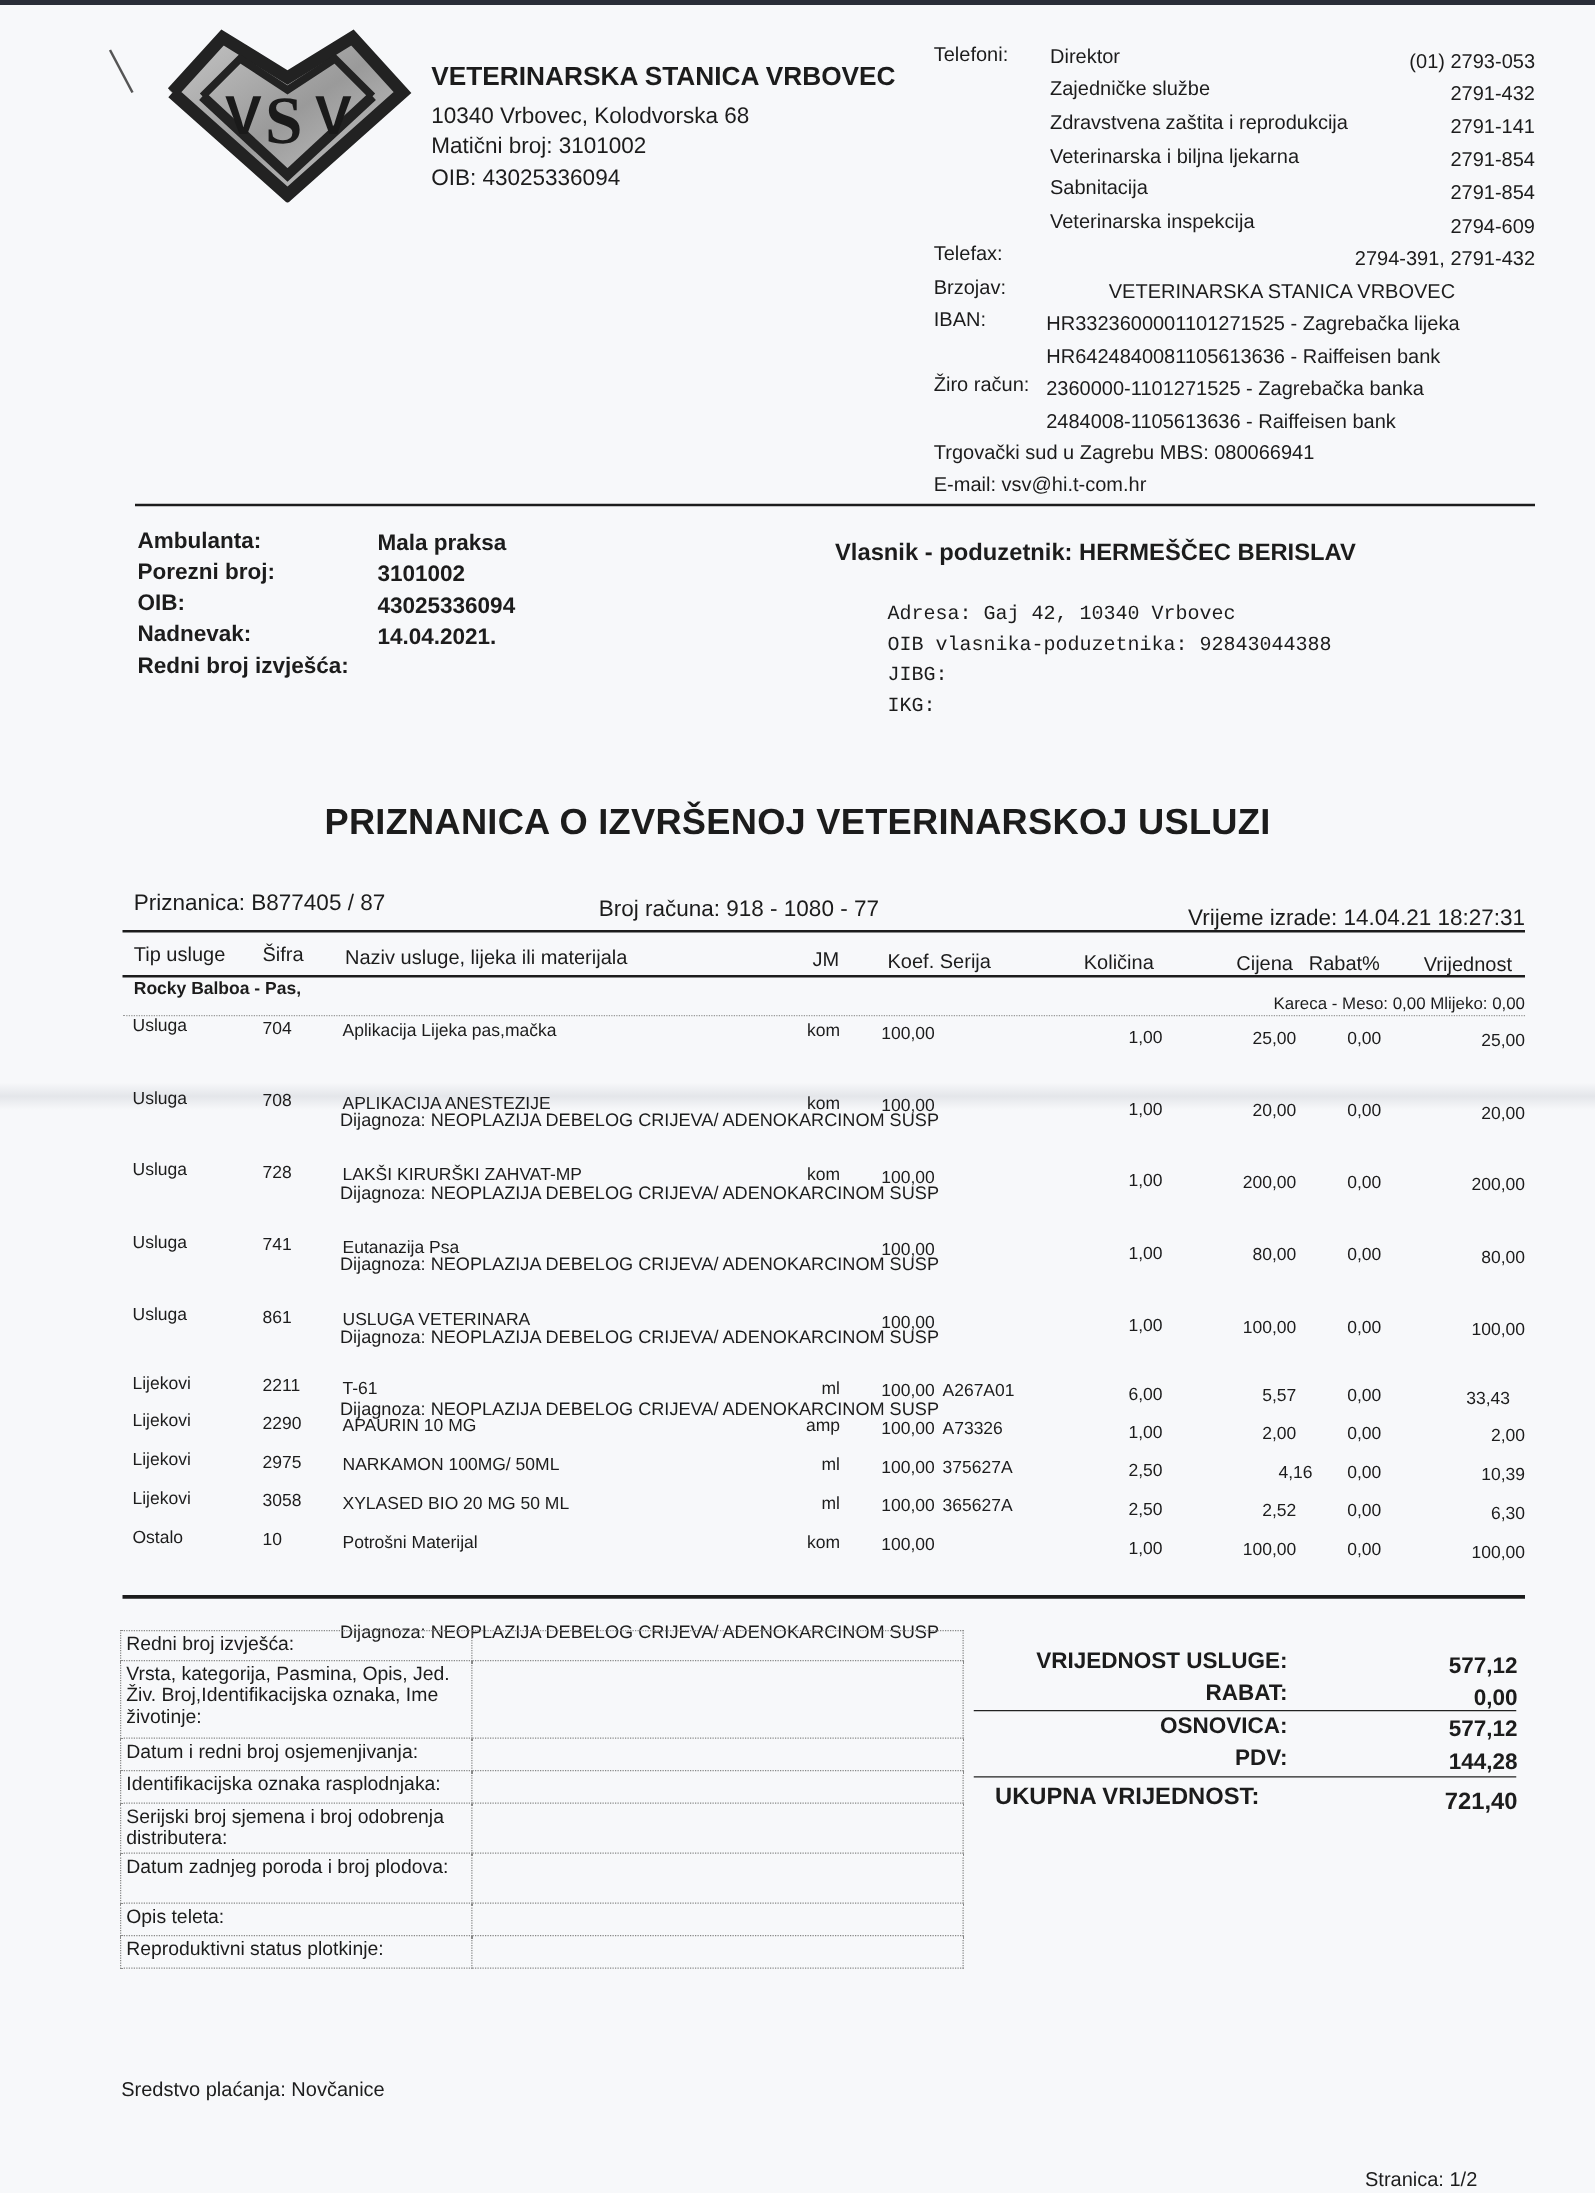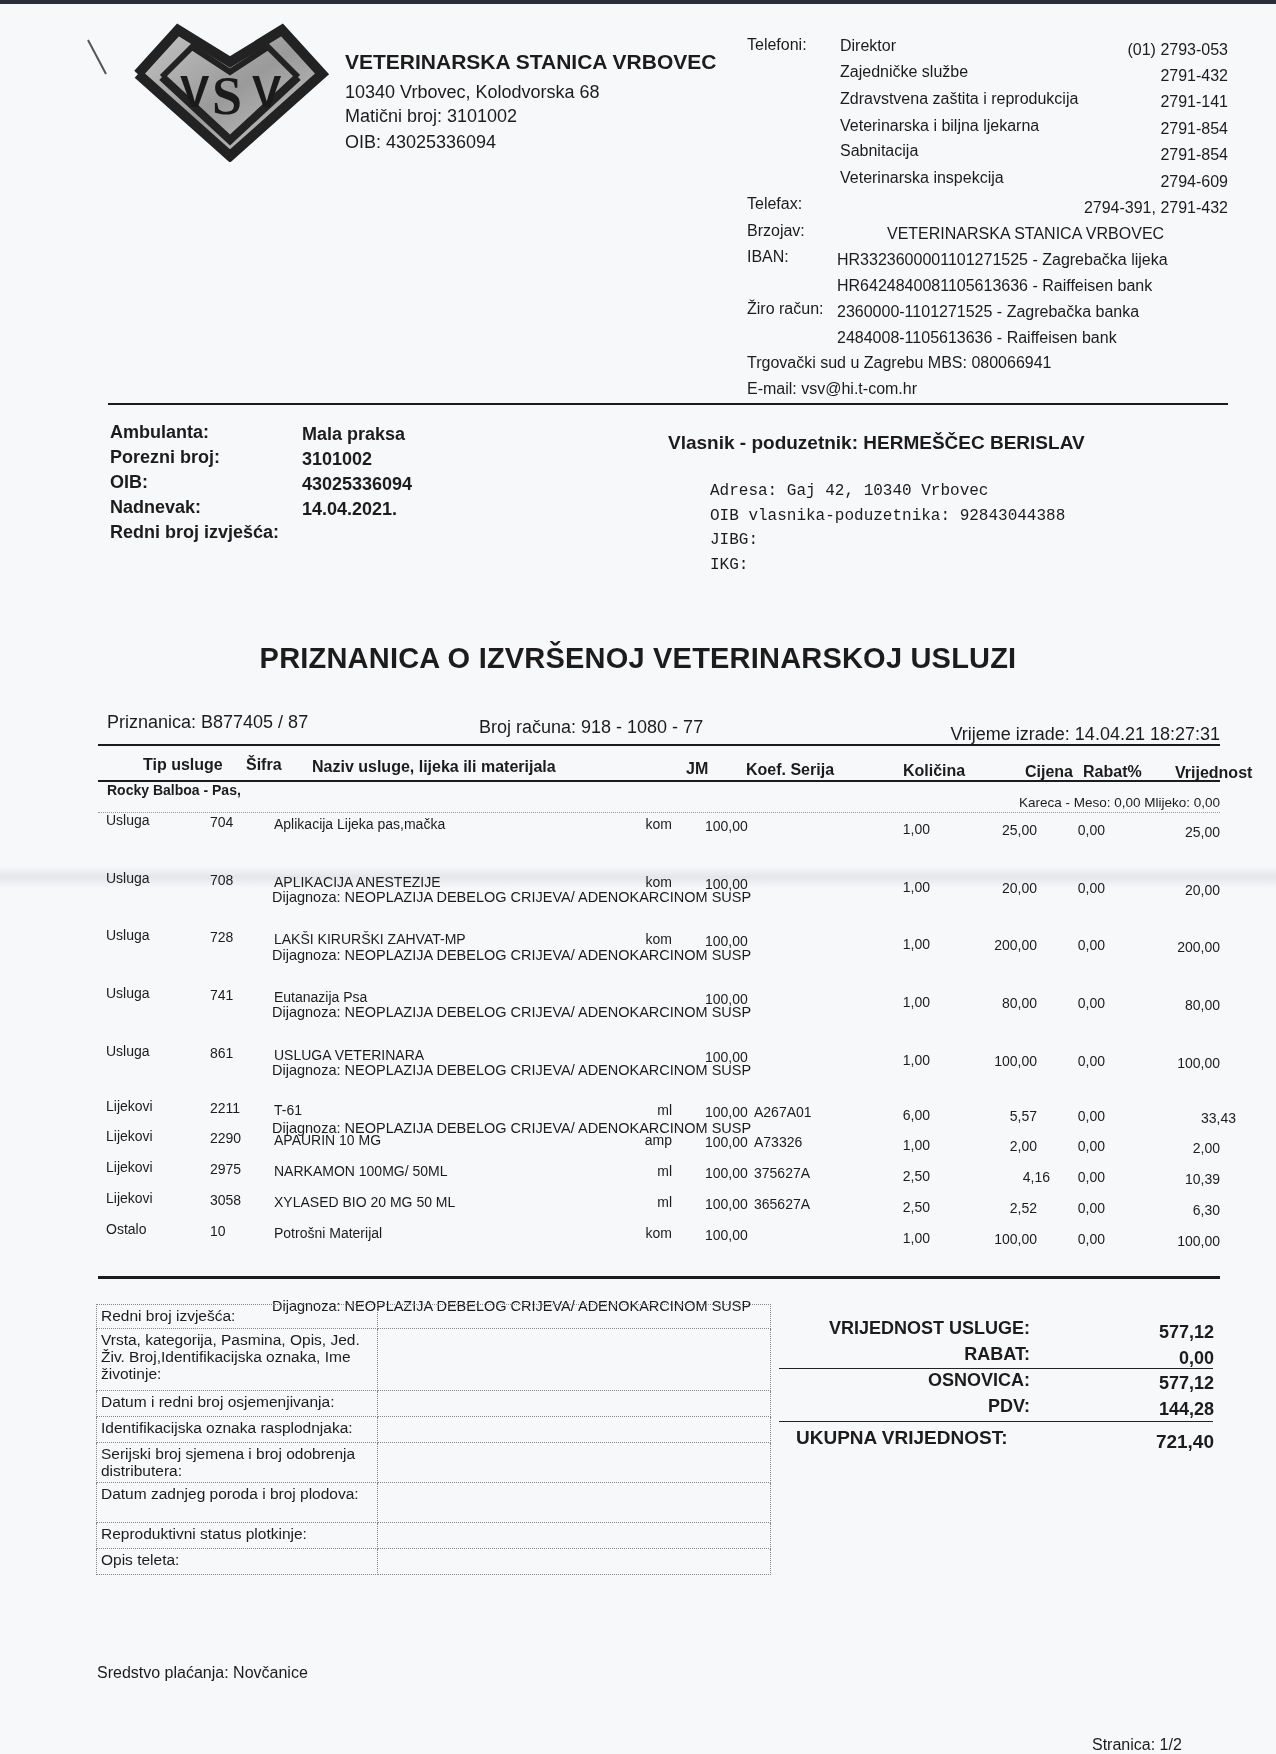--- a/index.html
+++ b/index.html
@@ -30,21 +30,21 @@
   .info-label { left:110px; font-size:18px; font-weight:bold; }
   .info-val   { left:302px; font-size:18px; font-weight:bold; }
 
   .owner-title { left:668px; top:432px; font-size:19px; font-weight:bold; }
   .owner-line  { left:710px; font-size:16px;font-family:Liberation Mono, monospace; }
 
   .doc-title { left:0; width:1276px; top:642px; text-align:center; font-size:29px; font-weight:bold; letter-spacing:0.2px; }
 
   .meta { font-size:18px; top:712px; }
 
-  .th { top:756px; font-size:16px; font-weight:bold;margin-left:36px; }
+  .th { top:756px; font-size:16px; font-weight:normal; }
   .row-text { font-size:14px; position:absolute; }
   .row-num  { font-size:14px; position:absolute; text-align:right; }
   .diag { font-size:14.5px; position:absolute; left:272px;margin-top:44px; }
 
   .sum-label { font-size:18px; font-weight:bold; position:absolute; text-align:right; right:246px; }
   .sum-val   { font-size:18px; font-weight:bold; position:absolute; text-align:right; right:62px; }
 
   table.form { position:absolute; left:96px; top:1304px; width:675px; border-collapse:collapse; font-size:15.5px; }
   table.form td { border:1px dotted #888; padding:2px 4px; vertical-align:top; line-height:17px; }
   table.form td.lbl { width:272px; }
@@ -219,21 +219,21 @@
     <div>
       <div class="row-text" style="left:106px; top:1098px">Lijekovi</div>
       <div class="row-text" style="left:210px; top:1100px">2211</div>
       <div class="row-text" style="left:274px; top:1102px">T-61</div>
       <div class="row-num" style="right:604px; top:1102px">ml</div>
       <div class="row-text" style="left:705px; top:1104px">100,00</div>
       <div class="row-text" style="left:754px; top:1104px">A267A01</div>
       <div class="row-num" style="right:346px; top:1107px">6,00</div>
       <div class="row-num" style="right:239px; top:1108px">5,57</div>
       <div class="row-num" style="right:171px; top:1108px">0,00</div>
-      <div class="row-num" style="right:40px; top:1110px">33,43</div>
+      <div class="row-num" style="right:68px; top:1110px">33,43</div>
     </div>
     <div>
       <div class="row-text" style="left:106px; top:1128px">Lijekovi</div>
       <div class="row-text" style="left:210px; top:1130px">2290</div>
       <div class="row-text" style="left:274px; top:1132px">APAURIN 10 MG</div>
       <div class="row-num" style="right:604px; top:1132px">amp</div>
       <div class="row-text" style="left:705px; top:1134px">100,00</div>
       <div class="row-text" style="left:754px; top:1134px">A73326</div>
       <div class="row-num" style="right:346px; top:1137px">1,00</div>
       <div class="row-num" style="right:239px; top:1138px">2,00</div>
@@ -300,25 +300,25 @@
       </tr>
       <tr style="height: 40px;">
         <td class="lbl">Serijski broj sjemena i broj odobrenja distributera:</td>
         <td></td>
       </tr>
       <tr style="height: 40px;">
         <td class="lbl">Datum zadnjeg poroda i broj plodova:</td>
         <td></td>
       </tr>
       <tr style="height: 26px;">
+        <td class="lbl">Opis teleta:</td>
+        <td></td>
+      </tr>
+      <tr style="height: 26px;">
         <td class="lbl">Reproduktivni status plotkinje:</td>
-        <td></td>
-      </tr>
-      <tr style="height: 26px;">
-        <td class="lbl">Opis teleta:</td>
         <td></td>
       </tr>
     </tbody>
 </table>
 
 <div>
   <div class="sum-label" style="top:1318px">VRIJEDNOST USLUGE:</div>
   <div class="sum-val" style="top:1322px">577,12</div>
   <div class="sum-label" style="top:1344px">RABAT:</div>
   <div class="sum-val" style="top:1348px">0,00</div>

